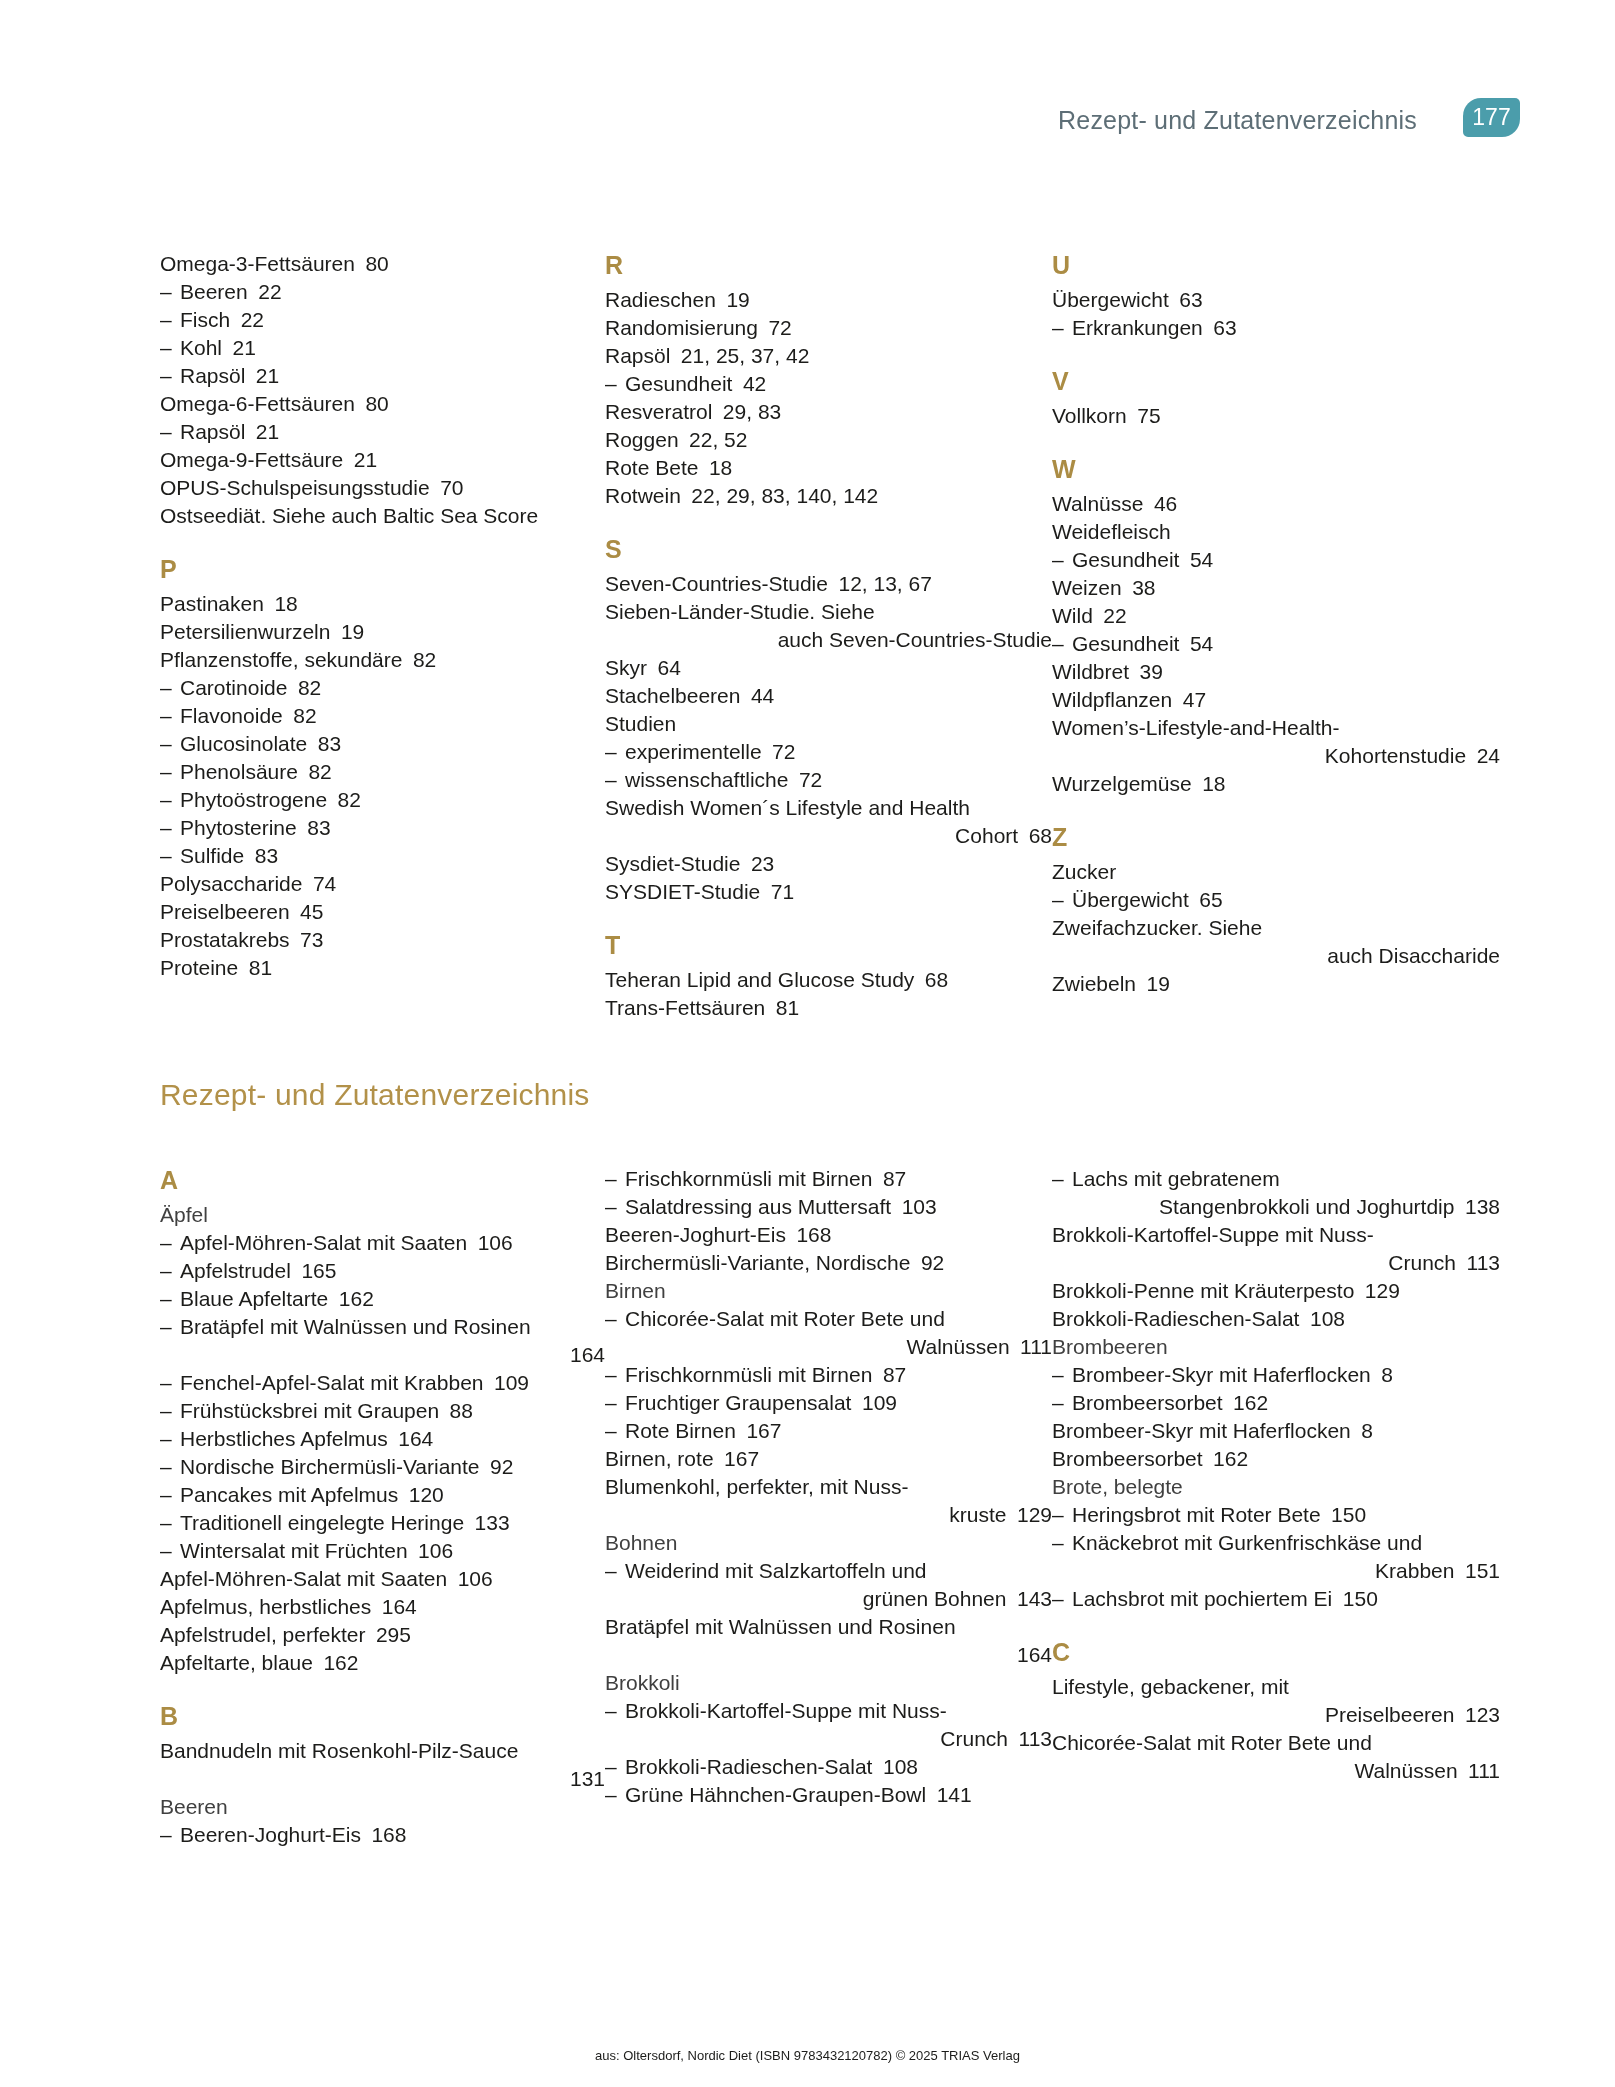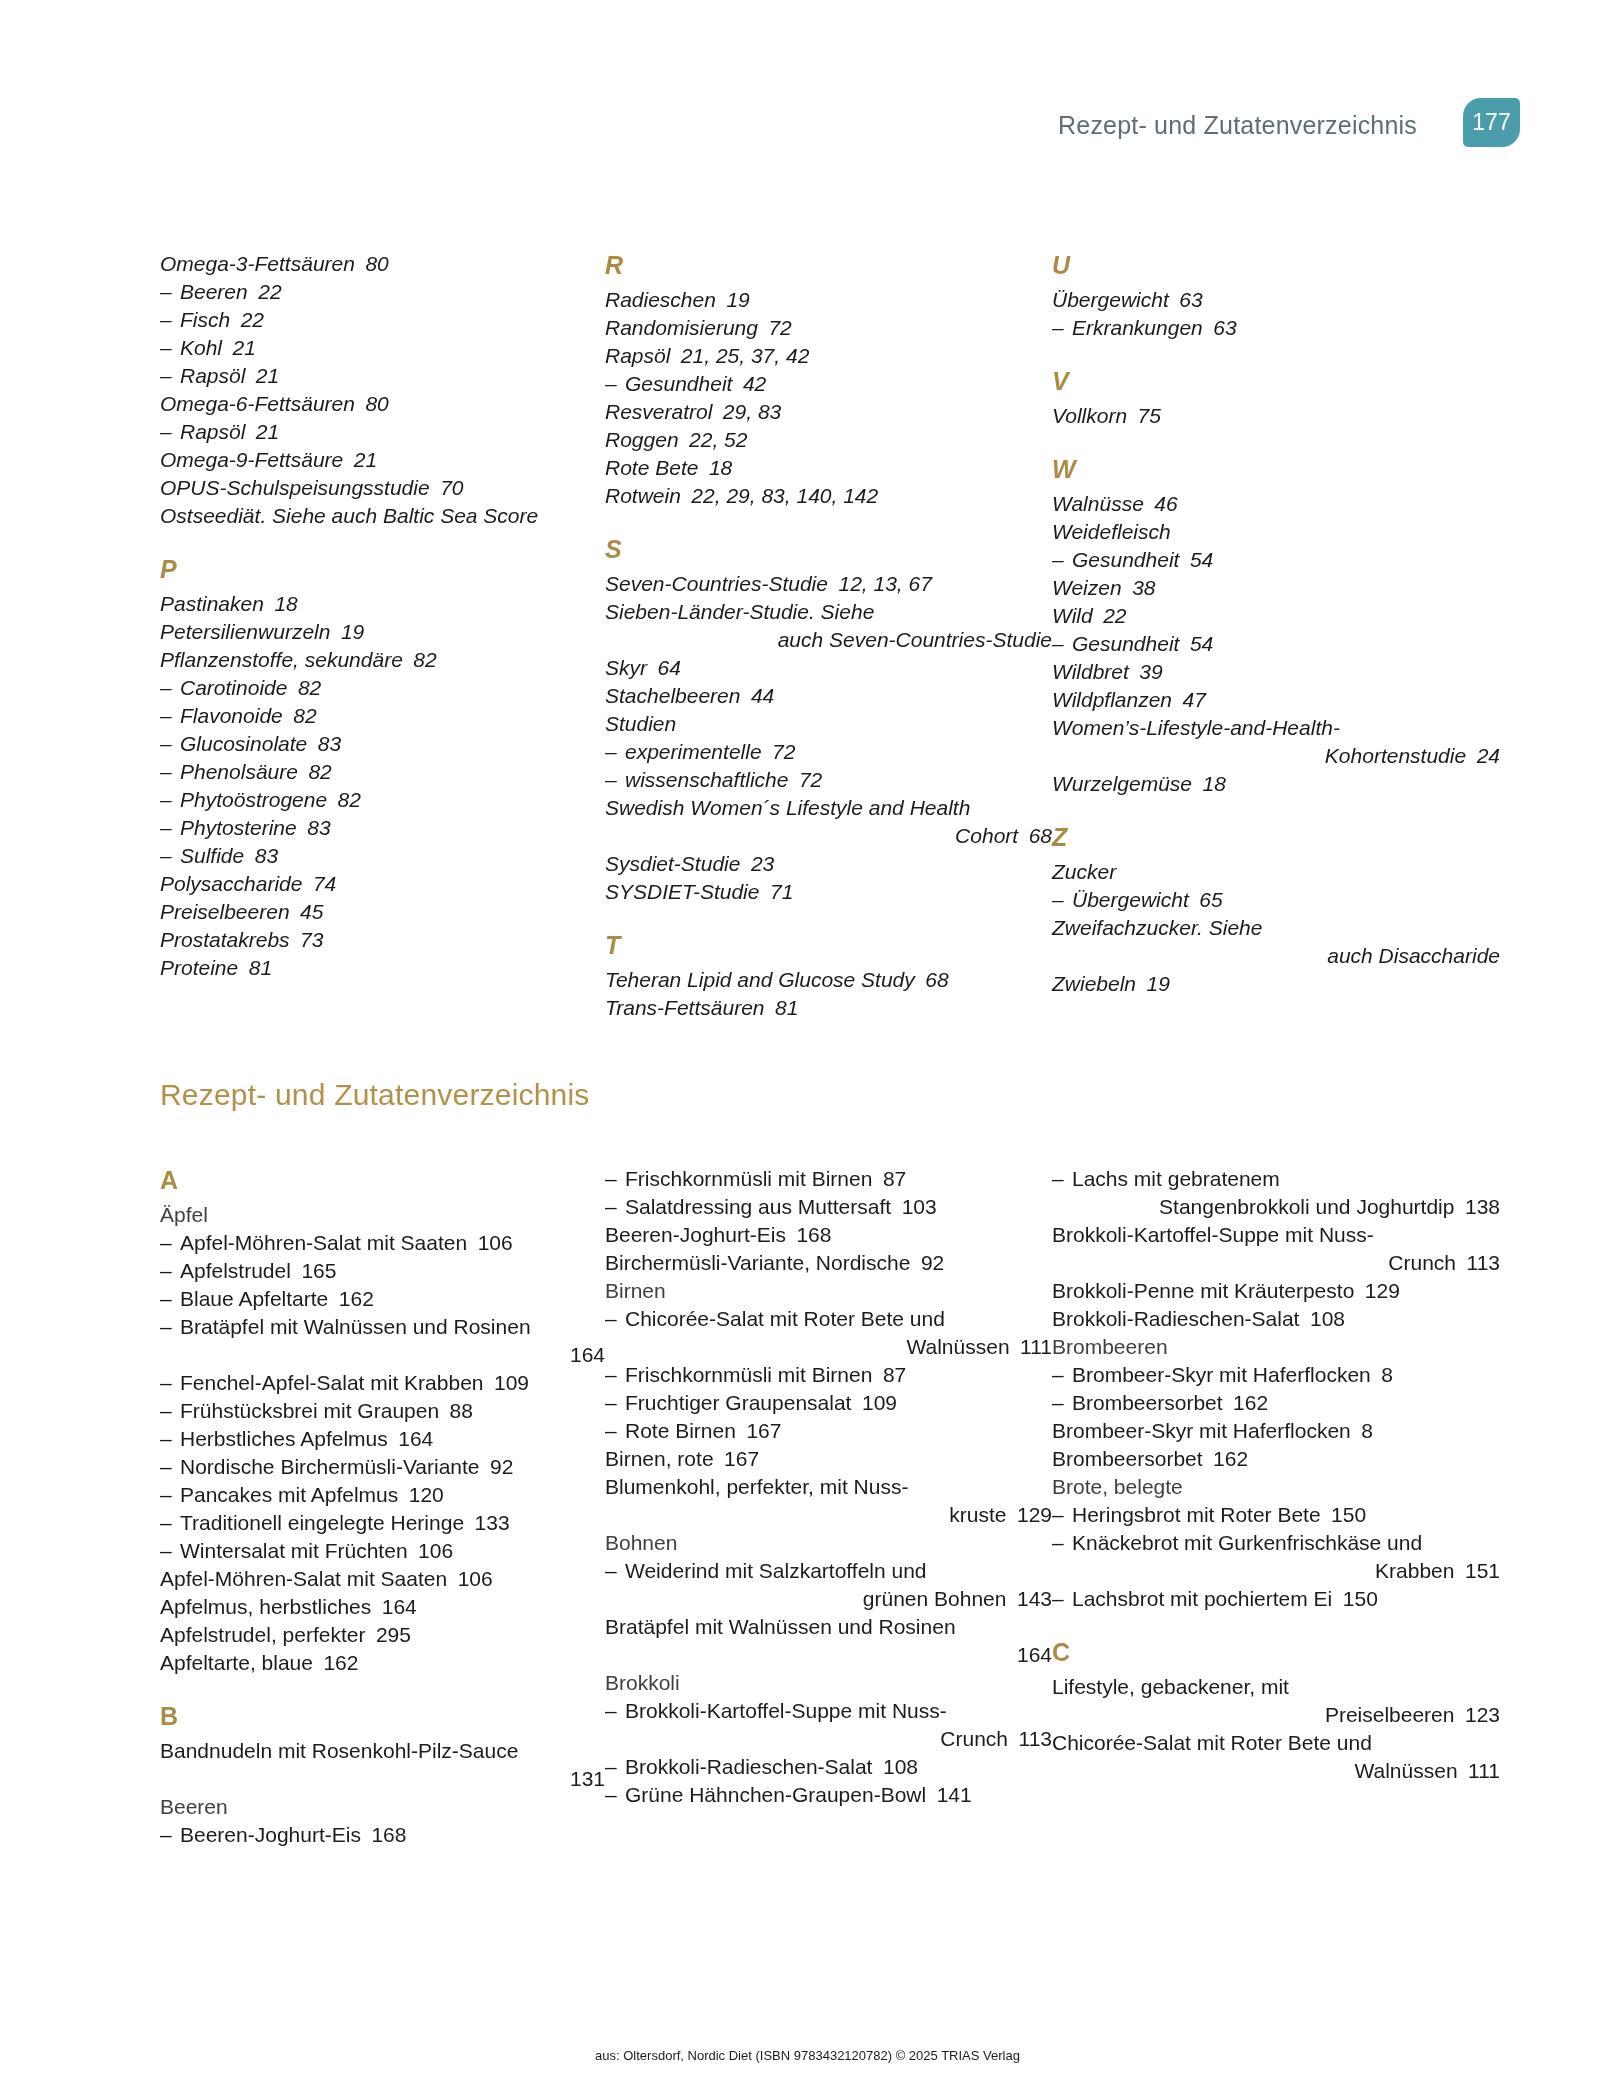--- a/index.html
+++ b/index.html
@@ -23,39 +23,39 @@
   }
   .running-title{
     font-size:25px;
     color:#5d6e76;
     letter-spacing:0.2px;
     position:relative;
     top:3px;
   }
   .page-badge{
     width:57px;
-    height:49px;
+    height:39px;
     background:#4b9dab;
     color:#ffffff;
     font-size:23px;
     display:flex;
     align-items:center;
     justify-content:center;
     border-radius:18px 5px 18px 5px;
   }
   
   .index-grid{
     position:absolute;
     left:160px;
     width:1345px;
     display:grid;
     grid-template-columns:445px 447px 448px;
     align-items:start;
   }
-  #top-grid{top:250px;font-style:italic;}
+  #top-grid{top:250px;}
   #recipe-grid{top:1165px;}
   .col{min-width:0;}
   .it{
     font-size:21px;
     line-height:28px;
     white-space:nowrap;
   }
   .it.letter{
     font-size:25px;
     line-height:30px;

